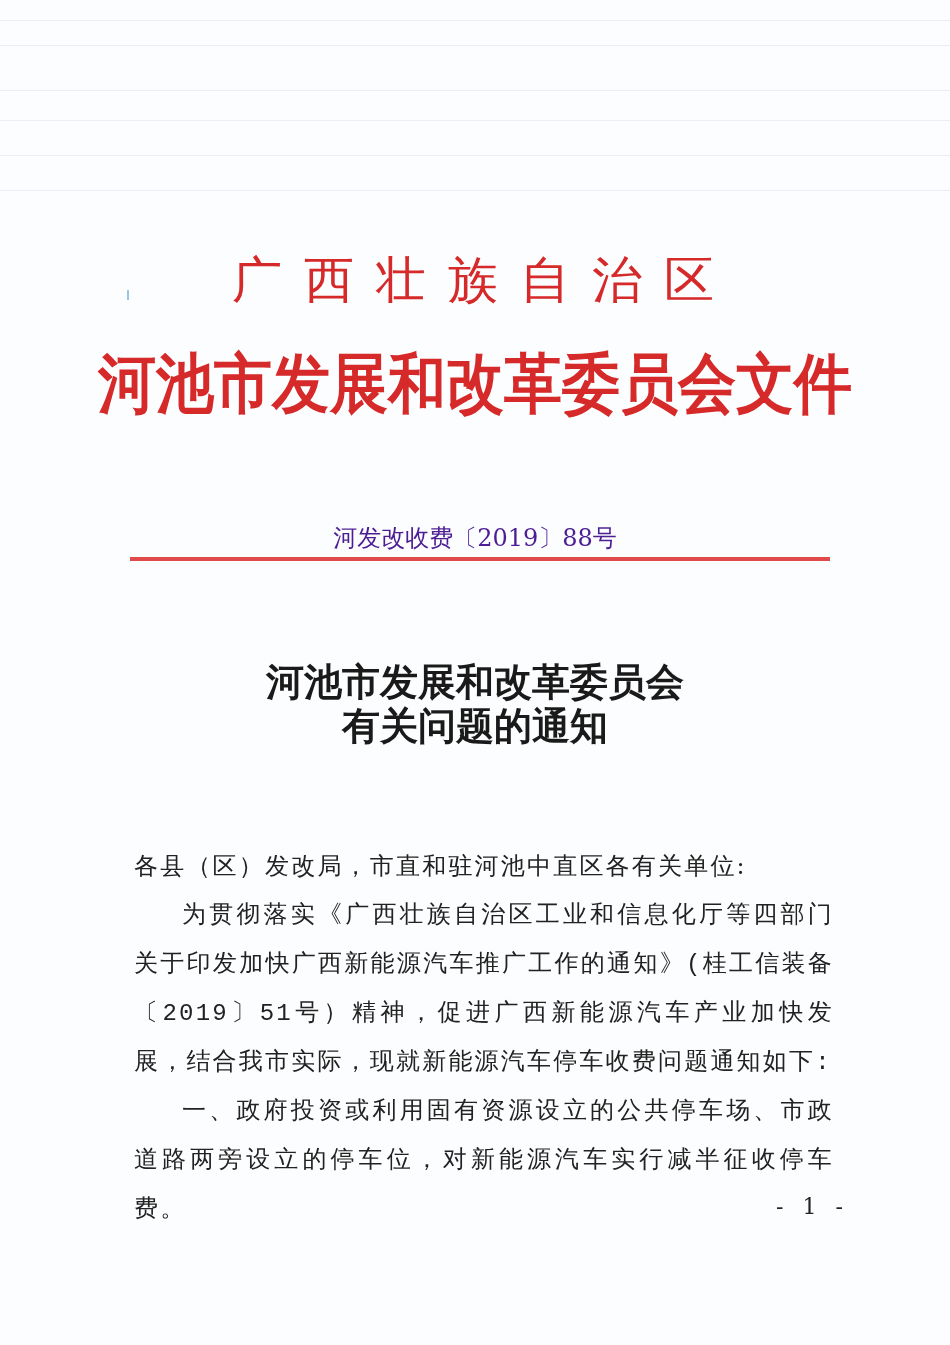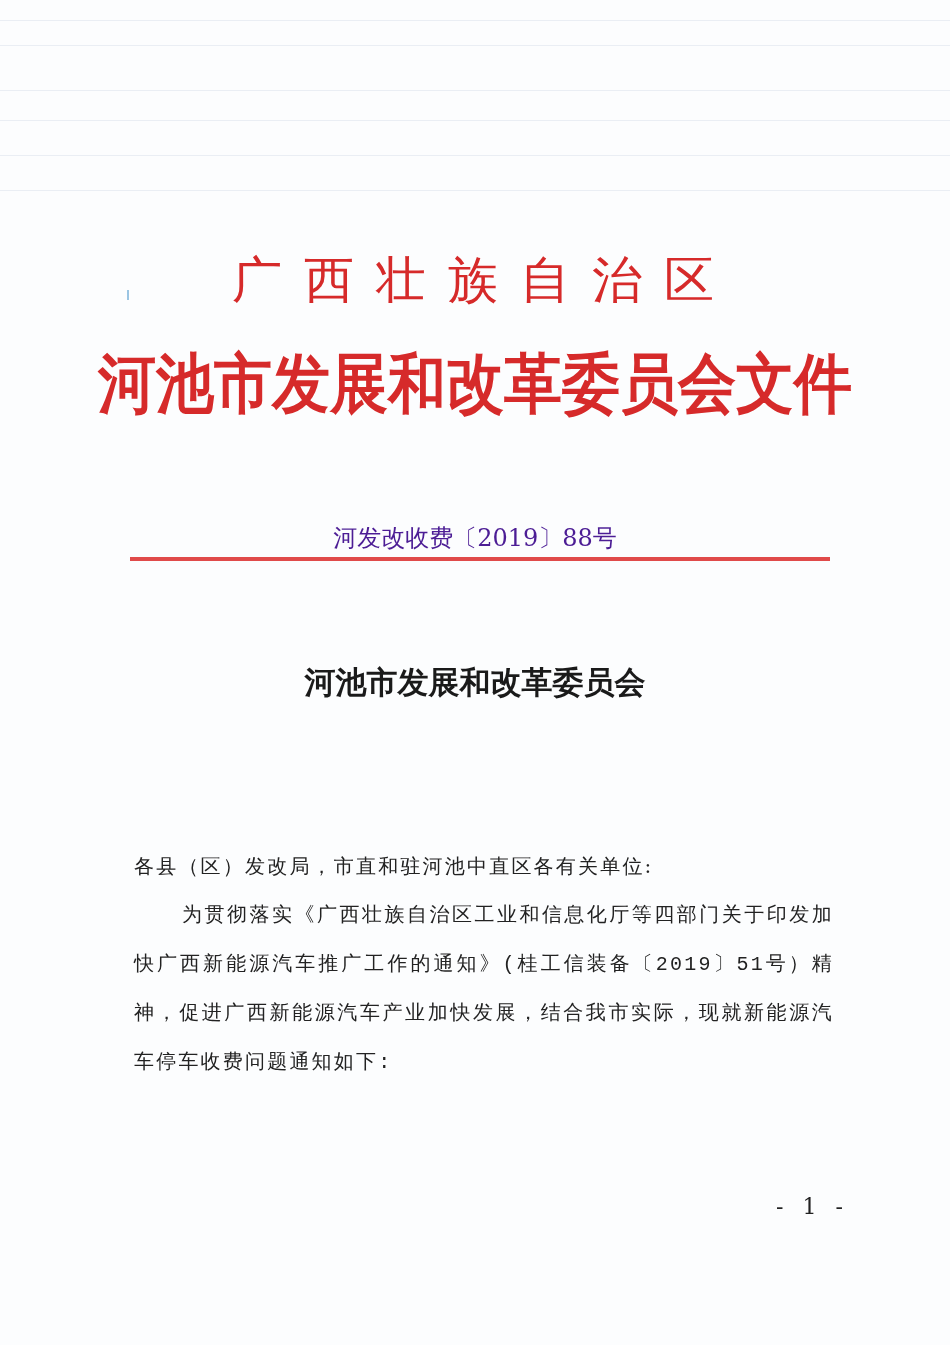--- a/index.html
+++ b/index.html
@@ -73,34 +73,34 @@
       height: 4px;
       background: #e04a4a;
     }
     .title {
       position: absolute;
       left: 0;
       width: 950px;
       top: 660px;
       text-align: center;
       color: #1a1a1a;
-      font-size: 31px;
+      font-size: 38px;
       font-weight: bold;
       line-height: 44px;
     }
     .title div {
       height: 44px;
     }
     .body-text {
       position: absolute;
       left: 134px;
       width: 700px;
       top: 842px;
       color: #222;
-      font-size: 20px;
+      font-size: 24px;
       line-height: 49px;
       letter-spacing: 2.2px;
     }
     .body-text p {
       margin: 0;
       text-align: justify;
       text-align-last: left;
     }
     .indent {
       text-indent: 48px;
@@ -142,22 +142,24 @@
   <div class="header-line1">广西壮族自治区</div>
 
   <div class="header-line2">河池市发展和改革委员会文件</div>
 
   <div class="doc-number">河发改收费〔2019〕88号</div>
 
   <div class="red-rule"></div>
 
   <div class="title">
     <div>河池市发展和改革委员会</div>
+    <div>有关问题的通知</div>
   </div>
 
   <div class="body-text">
     <p>各县（区）发改局，市直和驻河池中直区各有关单位:</p>
     <p class="indent">为贯彻落实《广西壮族自治区工业和信息化厅等四部门关于印发加快广西新能源汽车推广工作的通知》(桂工信装备〔2019〕51号）精神，促进广西新能源汽车产业加快发展，结合我市实际，现就新能源汽车停车收费问题通知如下:</p>
+    <p class="indent">一、政府投资或利用固有资源设立的公共停车场、市政道路两旁设立的停车位，对新能源汽车实行减半征收停车费。</p>
   </div>
 
   <div class="page-number">- 1 -</div>
 
 </div>
 
 </body></html>

